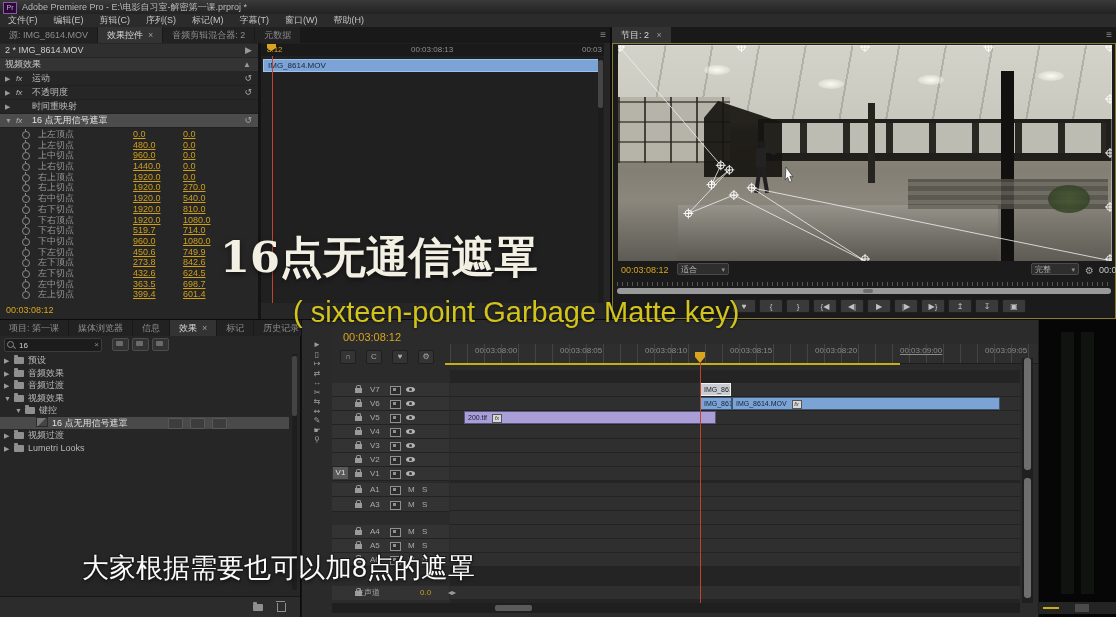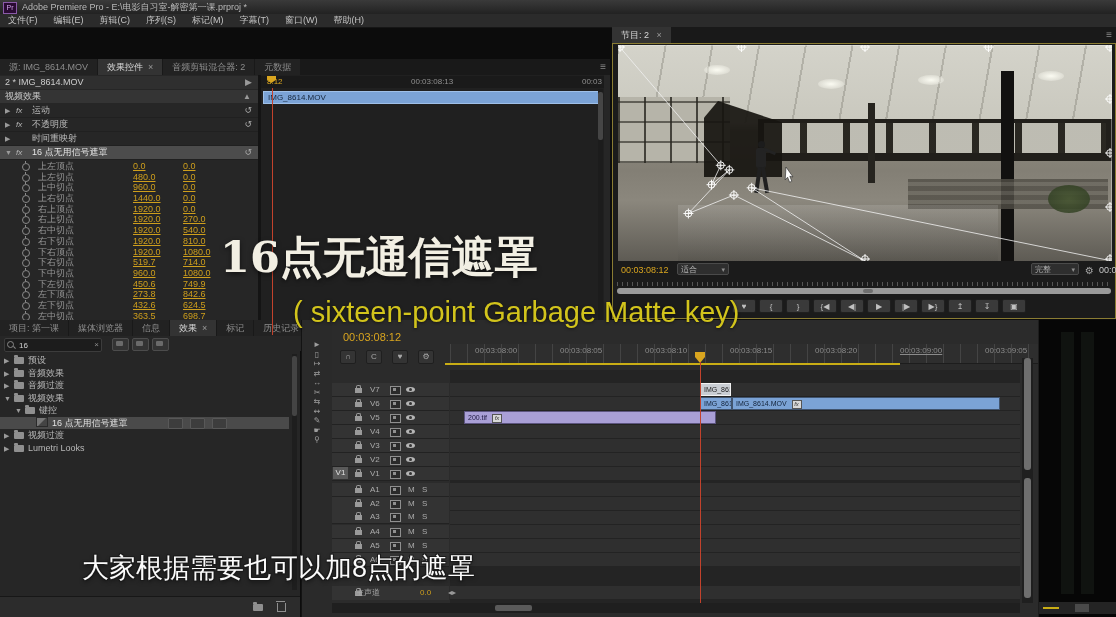--- a/index.html
+++ b/index.html
@@ -15,21 +15,21 @@
   #menubar{position:absolute;left:0;top:14px;width:1116px;height:13px;background:#2b2b2b;
     font-size:9px;line-height:13px;border-bottom:1px solid #161616;}
   .mi{display:inline-block;padding:0 8px;color:#c3c3c3;}
   
   .tabstrip{position:absolute;left:0;top:0;right:0;height:16px;background:#191919;font-size:9px;line-height:16px;white-space:nowrap;}
   .tab{display:inline-block;padding:0 9px;color:#8d8d8d;background:#222;margin-right:1px;height:16px;}
   .tab.on{background:#333;color:#d8d8d8;}
   .tab .tx{margin-left:5px;color:#999;}
   .pmenu{position:absolute;right:4px;top:0;color:#8a8a8a;font-size:10px;}
   
-  #fx-panel{position:absolute;left:0;top:27px;width:610px;height:292px;background:#232323;margin-top:32px;}
+  #fx-panel{position:absolute;left:0;top:27px;width:610px;height:292px;background:#232323;}
   #fx-body{position:absolute;left:0;top:16px;width:610px;height:276px;background:#262626;overflow:hidden;}
   #fx-cliphead{position:absolute;left:0;top:1px;width:258px;height:13px;background:#2f2f2f;
      font-size:9px;line-height:13px;color:#cdcdcd;padding-left:5px;box-sizing:border-box;}
   #fx-cliphead .tw{position:absolute;right:6px;color:#9a9a9a;}
   #fx-group{position:absolute;left:0;top:15px;width:258px;height:13px;background:#343434;
      font-size:9px;line-height:13px;color:#c9c9c9;padding-left:5px;box-sizing:border-box;}
   #fx-group .up{position:absolute;right:7px;font-size:8px;color:#9a9a9a;}
   #fx-rows{position:absolute;left:0;top:29px;width:258px;}
   .fxrow{position:relative;height:13px;font-size:9px;line-height:13px;color:#bdbdbd;border-bottom:1px solid #202020;}
   .fxrow.sel{background:#4c4c4c;color:#e6e6e6;}
@@ -610,21 +610,21 @@
           <span class="msbtn" style="left: 76px;">M</span>
           <span class="msbtn" style="left: 90px;">S</span>
         </div>
         <div class="thead" style="top: 177px;">
           <span class="i-lock"></span>
           <span class="tname">A2</span>
           <span class="i-box"></span>
           <span class="msbtn" style="left: 76px;">M</span>
           <span class="msbtn" style="left: 90px;">S</span>
         </div>
-        <div class="thead" style="top: 190px;">
+        <div class="thead" style="top: 178px;">
           <span class="i-lock"></span>
           <span class="tname">A3</span>
           <span class="i-box"></span>
           <span class="msbtn" style="left: 76px;">M</span>
           <span class="msbtn" style="left: 90px;">S</span>
         </div>
         <div class="thead" style="top: 205px;">
           <span class="i-lock"></span>
           <span class="tname">A4</span>
           <span class="i-box"></span>

